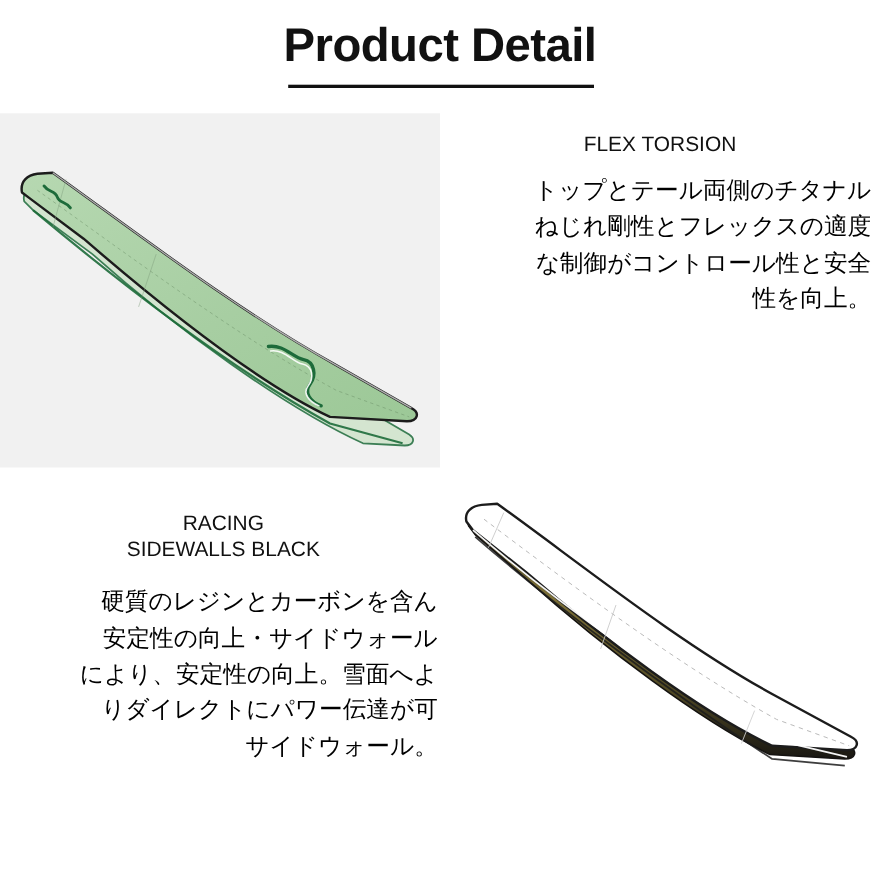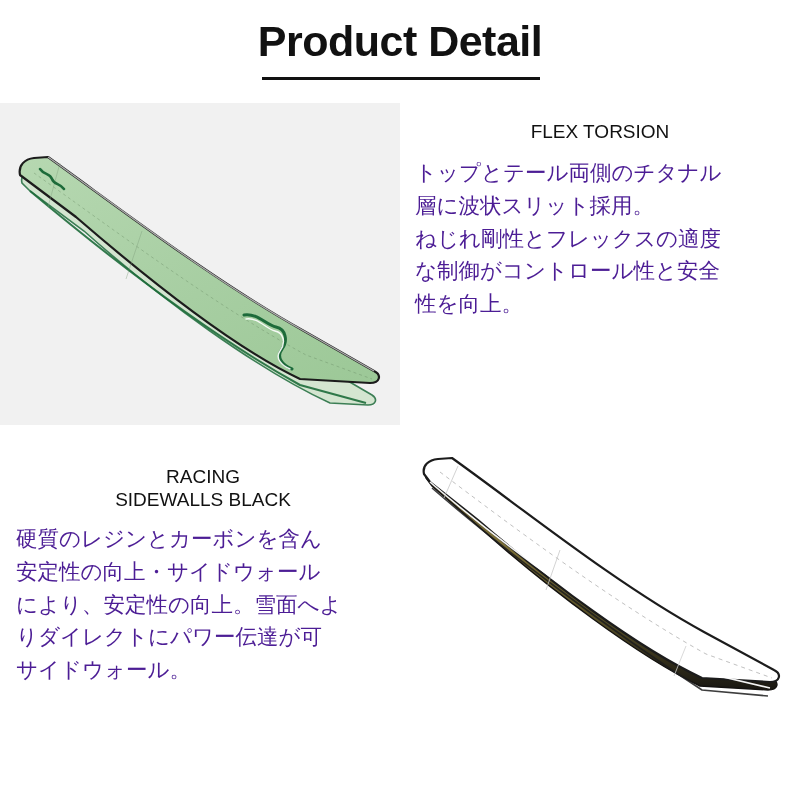--- a/index.html
+++ b/index.html
@@ -80,32 +80,32 @@
     font-weight: 400;
     line-height: 1.22;
     text-align: center;
     color: #111111;
     letter-spacing: 0px;
   }
   .feature-body {
     margin-top: 14px;
     font-size: 21.5px;
     line-height: 1.52;
-    color: #4c1d95;
-    text-align: left;
+    color: #000000;
+    text-align: right;
     letter-spacing: 0px;
     padding-left: 7px;
   }
   .feature-body .ln {
     display: block;
     white-space: nowrap;
   }
   .block-racing .feature-body {
     padding-left: 8px;
-    margin-top: 12px;
+    margin-top: 20px;
   }
   svg { display: block; }
 </style>
 </head>
 <body>
 
 <div class="page">
 
   <div class="page-title">Product Detail</div>
   <div class="title-rule"></div>
@@ -152,21 +152,20 @@
                C275,255 281,262 290,266" fill="none" stroke="#ffffff" stroke-width="1.4" stroke-linecap="round" opacity="0.9"></path>
     </svg>
   </div>
 
   <div class="block-flex">
     <div class="feature-heading">
       <span>FLEX TORSION</span><br>
     </div>
     <div class="feature-body">
       <span class="ln">トップとテール両側のチタナル</span>
-      <span class="ln">層に波状スリット採用。</span>
       <span class="ln">ねじれ剛性とフレックスの適度</span>
       <span class="ln">な制御がコントロール性と安全</span>
       <span class="ln">性を向上。</span>
     </div>
   </div>
 
   <div class="block-racing">
     <div class="feature-heading">
       <span>RACING</span><br>
       <span>SIDEWALLS BLACK</span>

